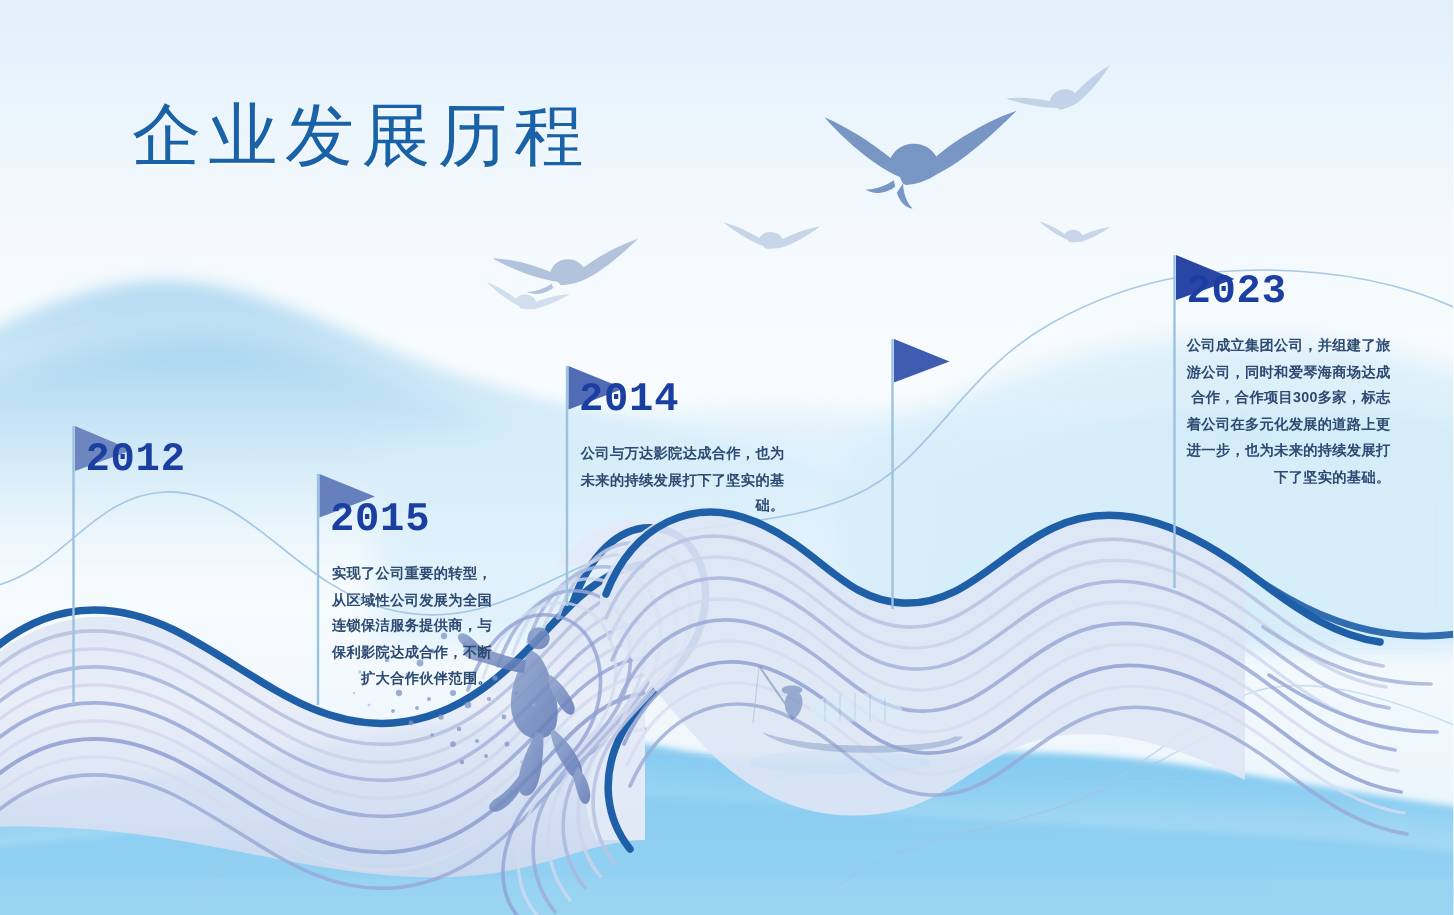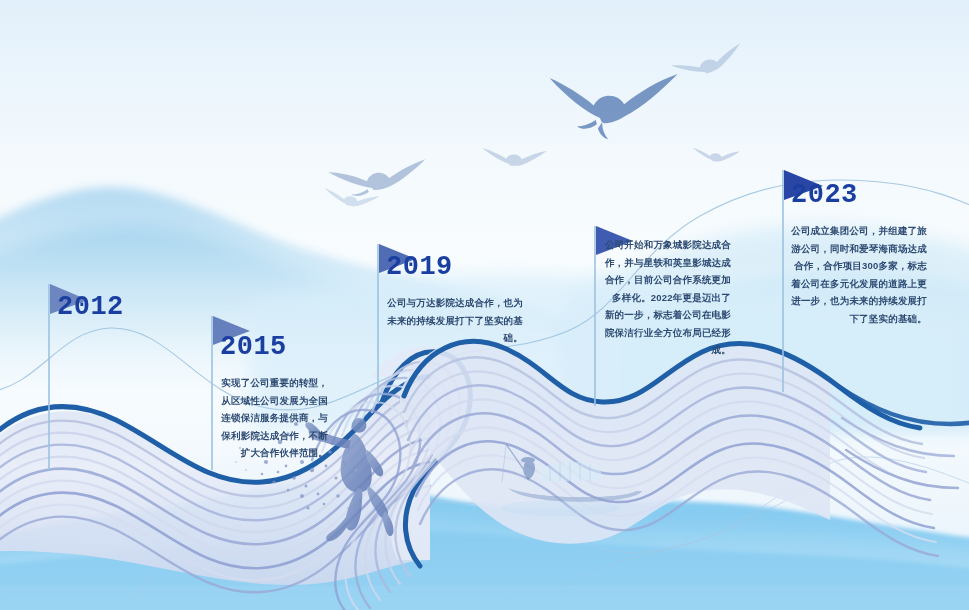--- a/index.html
+++ b/index.html
@@ -366,37 +366,37 @@
         <path d="M596,226 L633,241 L596,255 Z" fill="#3f5cb0"></path>
       </g>
 
       <g>
         <line x1="783" y1="170" x2="783" y2="392" stroke="#9cc2e0" stroke-width="1.6"></line>
         <path d="M784,170 L823,186 L784,200 Z" fill="#2a46a5"></path>
       </g>
     </svg>
   </div>
 
+  <div id="title">企业发展历程</div>
 
   <div class="milestone" id="ms-2012">
     <div class="ms-year">2012</div>
   </div>
 
   <div class="milestone" id="ms-2015">
     <div class="ms-year">2015</div>
     <div class="ms-desc">实现了公司重要的转型，从区域性公司发展为全国连锁保洁服务提供商，与保利影院达成合作，不断扩大合作伙伴范围。</div>
   </div>
 
   <div class="milestone" id="ms-2019">
-    <div class="ms-year">2019</div>
+    <div class="ms-year">2014</div>
     <div class="ms-desc">公司与万达影院达成合作，也为未来的持续发展打下了坚实的基础。</div>
   </div>
 
   <div class="milestone" id="ms-2021">
-    <div class="ms-desc">公司开始和万象城影院达成合作，并与星轶和英皇影城达成合作，目前公司合作系统更加多样化。2022年更是迈出了新的一步，标志着公司在电影院保洁行业全方位布局已经形成。</div>
   </div>
 
   <div class="milestone" id="ms-2023">
     <div class="ms-year">2023</div>
     <div class="ms-desc">公司成立集团公司，并组建了旅游公司，同时和爱琴海商场达成合作，合作项目300多家，标志着公司在多元化发展的道路上更进一步，也为未来的持续发展打下了坚实的基础。</div>
   </div>
 
 </div>
 
 </body></html>

